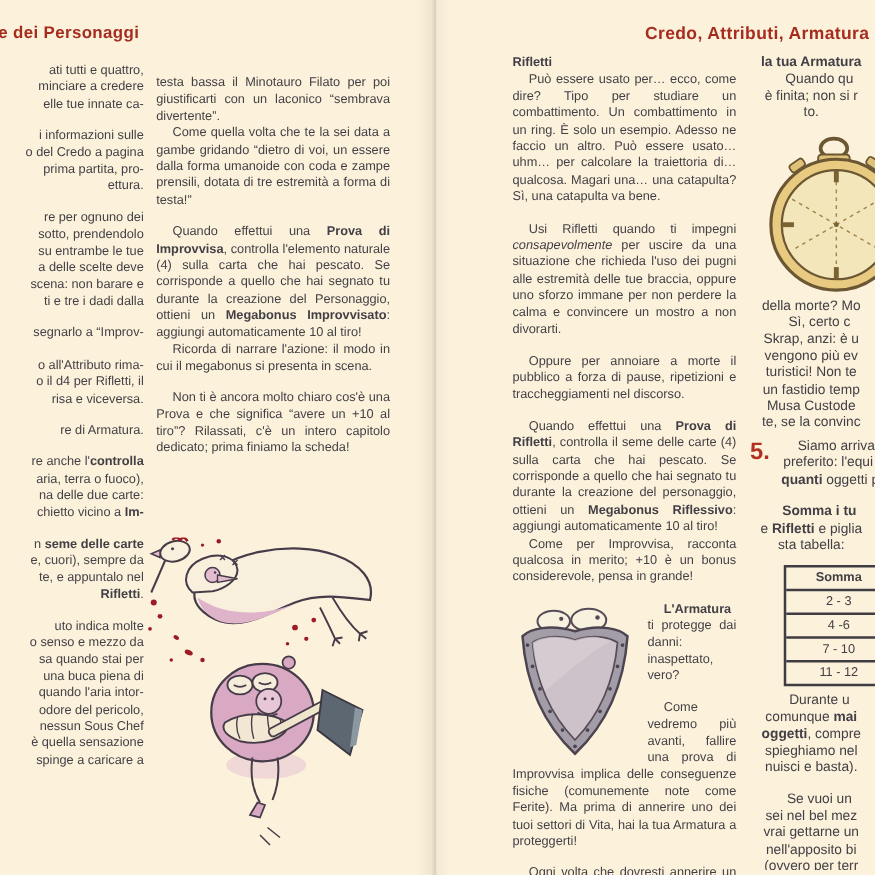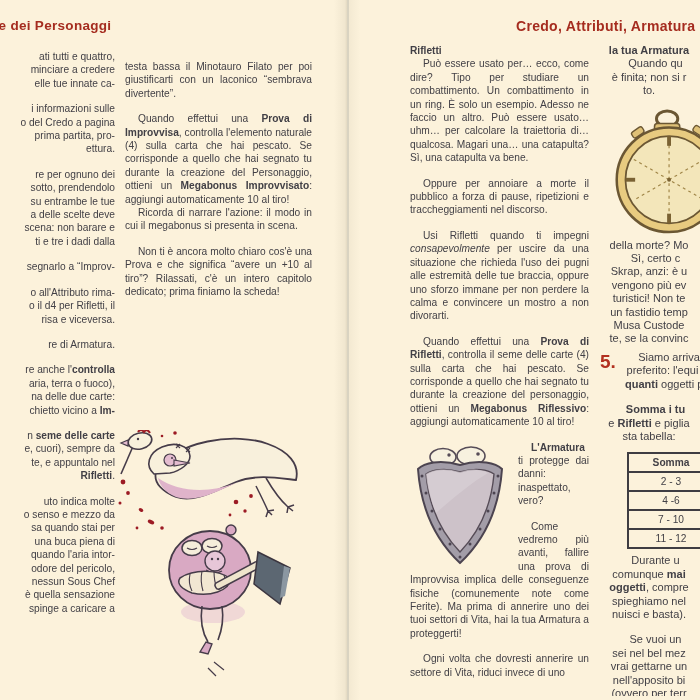--- a/index.html
+++ b/index.html
@@ -78,20 +78,21 @@
     <div class="para"><span>sa quando stai per</span></div>
     <div class="para"><span>una buca piena di</span></div>
     <div class="para"><span>quando l'aria intor-</span></div>
     <div class="para"><span>odore del pericolo,</span></div>
     <div class="para"><span>nessun Sous Chef</span></div>
     <div class="para"><span>è quella sensazione</span></div>
     <div class="para"><span>spinge a caricare a</span></div>
   </div>
 <div class="col lcol2">
     <div class="para"><span>testa bassa il Minotauro Filato per poi giustificarti con un laconico “sembrava divertente”.</span></div>
+    <div class="para ind"><span>Come quella volta che te la sei data a gambe gridando “dietro di voi, un essere dalla forma umanoide con coda e zampe prensili, dotata di tre estremità a forma di testa!”</span></div>
     <div class="para ind gap"><span>Quando effettui una </span><span class="b">Prova di Improvvisa</span><span>, controlla l'elemento naturale (4) sulla carta che hai pescato. Se corrisponde a quello che hai segnato tu durante la creazione del Personaggio, ottieni un </span><span class="b">Megabonus Improvvisato</span><span>: aggiungi automaticamente 10 al tiro!</span></div>
     <div class="para ind"><span>Ricorda di narrare l'azione: il modo in cui il megabonus si presenta in scena.</span></div>
     <div class="para ind gap"><span>Non ti è ancora molto chiaro cos'è una Prova e che significa “avere un +10 al tiro”? Rilassati, c'è un intero capitolo dedicato; prima finiamo la scheda!</span></div>
   </div>
 
 <div class="illus">
   <svg viewBox="0 0 204 268" width="204" height="268">
 
     <g>
       <line x1="16" y1="14" x2="3" y2="44" stroke="#463c49" stroke-width="1.6"></line>
@@ -149,23 +150,24 @@
       <path d="M88 212 l-6 10 l8 2 l4 -10 Z" fill="#d9a9c3" stroke="#463c49" stroke-width="1.4"></path>
       <path d="M96 232 l10 8 M90 238 l8 8" stroke="#463c49" stroke-width="1.2"></path>
     </g>
   </svg>
 </div>
 
 <div class="col rcol1">
   <div>
       <div class="para ph"><span class="b">Rifletti</span></div>
       <div class="para ind"><span>Può essere usato per… ecco, come dire? Tipo per studiare un combattimento. Un combattimento in un ring. È solo un esempio. Adesso ne faccio un altro. Può essere usato… uhm… per calcolare la traiettoria di… qualcosa. Magari una… una catapulta? Sì, una catapulta va bene.</span></div>
+      <div class="para ind gap"><span>Usi Rifletti quando ti impegni </span><span class="i">consapevolmente</span><span> per uscire da una situazione che richieda l'uso dei pugni alle estremità delle tue braccia, oppure uno sforzo immane per non perdere la calma e convincere un mostro a non divorarti.</span></div>
       <div class="para ind gap"><span>Oppure per annoiare a morte il pubblico a forza di pause, ripetizioni e traccheggiamenti nel discorso.</span></div>
-      <div class="para ind gap"><span>Usi Rifletti quando ti impegni </span><span class="i">consapevolmente</span><span> per uscire da una situazione che richieda l'uso dei pugni alle estremità delle tue braccia, oppure uno sforzo immane per non perdere la calma e convincere un mostro a non divorarti.</span></div>
       <div class="para ind gap"><span>Quando effettui una </span><span class="b">Prova di Rifletti</span><span>, controlla il seme delle carte (4) sulla carta che hai pescato. Se corrisponde a quello che hai segnato tu durante la creazione del personaggio, ottieni un </span><span class="b">Megabonus Riflessivo</span><span>: aggiungi automaticamente 10 al tiro!</span></div>
+      <div class="para ind"><span>Come per Improvvisa, racconta qualcosa in merito; +10 è un bonus considerevole, pensa in grande!</span></div>
     </div>
   <div>
     <svg class="shield" viewBox="0 0 100 124">
       <g>
         <ellipse cx="33" cy="12" rx="13" ry="8.5" fill="#f7f1df" stroke="#564c57" stroke-width="1.6"></ellipse>
         <ellipse cx="61" cy="11" rx="14" ry="9" fill="#f7f1df" stroke="#564c57" stroke-width="1.6"></ellipse>
         <circle cx="39" cy="10" r="1.7" fill="#564c57"></circle>
         <circle cx="68" cy="9" r="1.8" fill="#564c57"></circle>
       </g>
       <path d="M50 20 C30 14 14 18 8 24 C10 52 18 88 50 118 C82 88 90 52 92 24 C86 18 70 14 50 20 Z" fill="#a39da8" stroke="#4c4450" stroke-width="2"></path>

